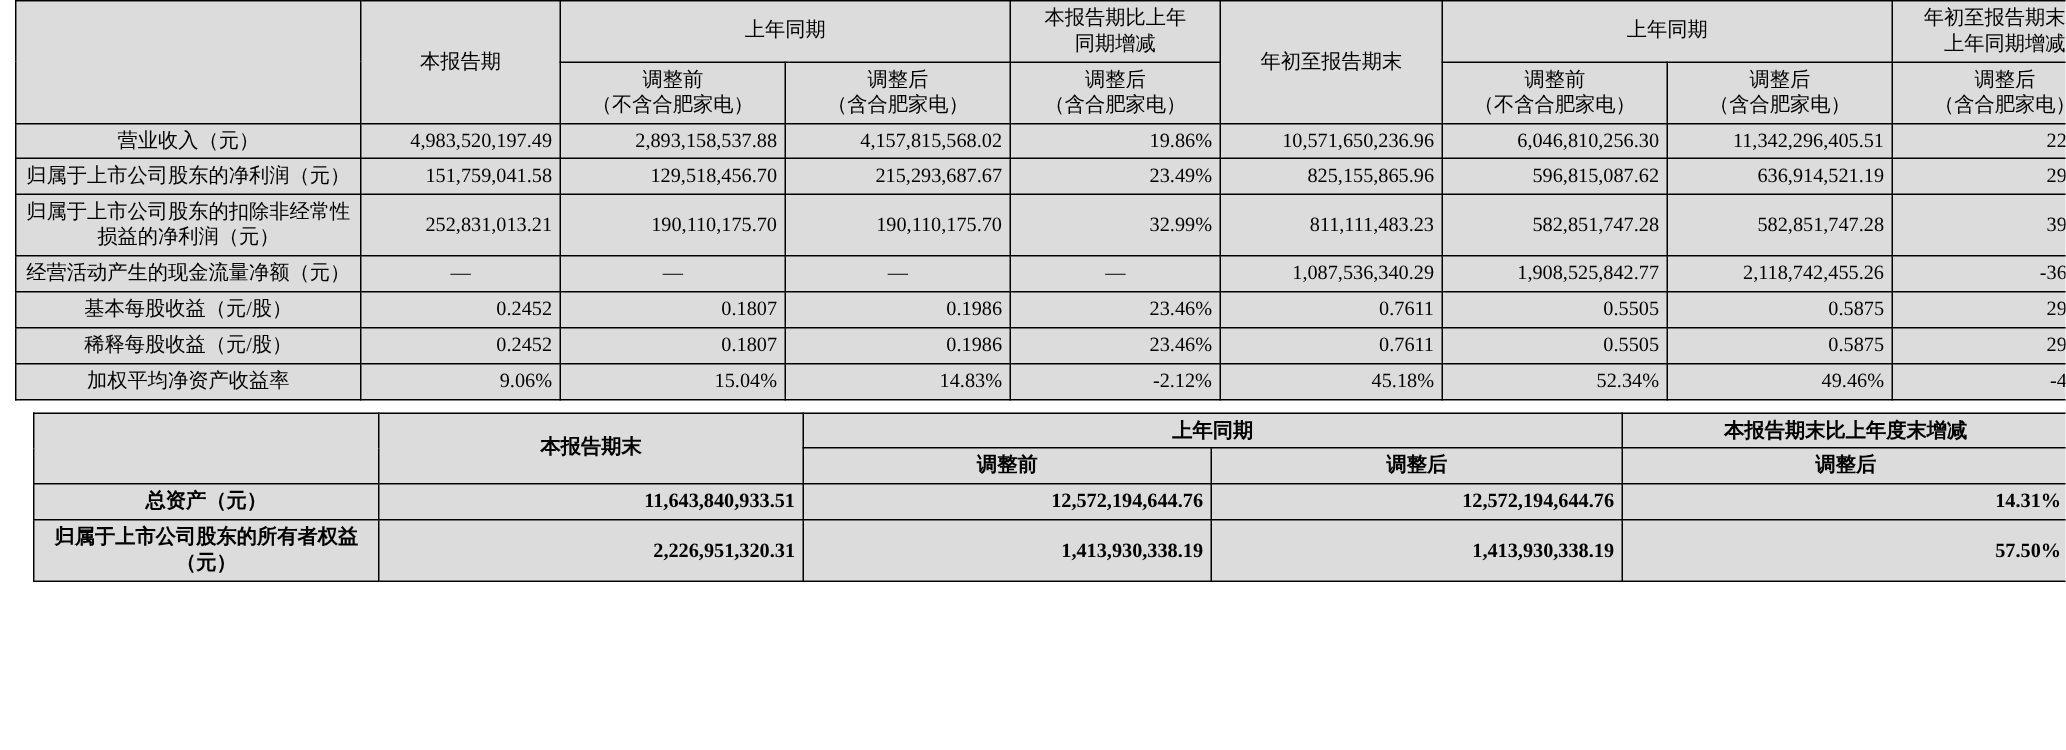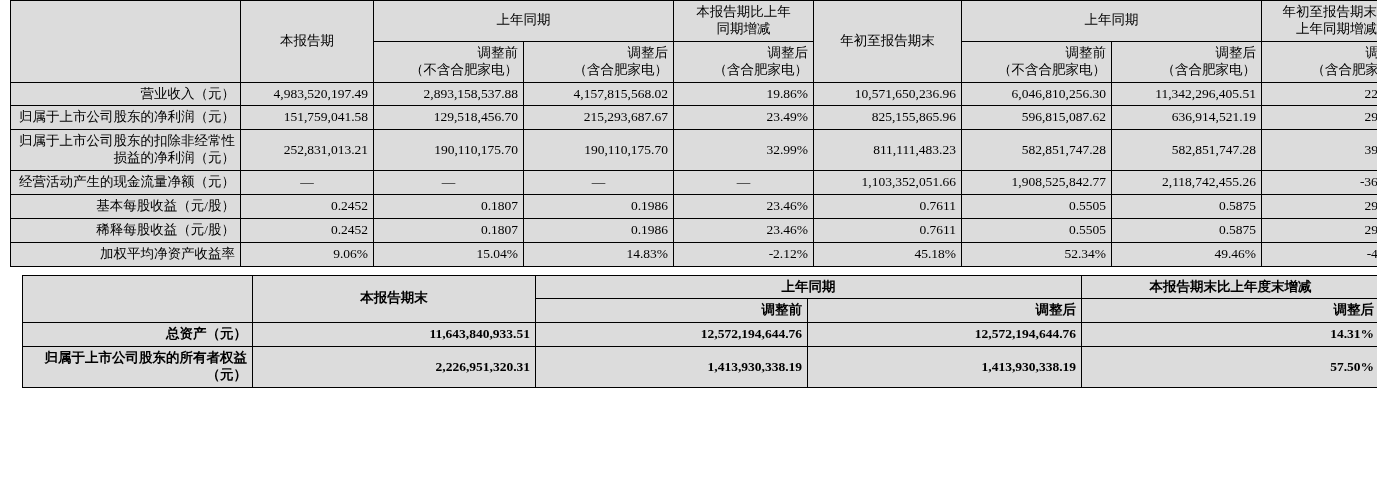--- a/index.html
+++ b/index.html
@@ -33,36 +33,36 @@
     padding: 3px 5px;
     vertical-align: middle;
     line-height: 1.25;
   }
   .hdr {
     background: #dcdcdc;
     text-align: center;
   }
   .rowlabel {
     background: #dcdcdc;
-    text-align: right;
+    text-align: center;
     padding-left: 6px;
   }
   .num {
     background: #dcdcdc;
     text-align: right;
     padding-right: 6px;
     font-family: "Liberation Serif", "DejaVu Serif", serif;
   }
   .blank {
     background: #dcdcdc;
     border: 1px solid #000000;
   }
   .ctr { text-align: center; }
   .two-line { line-height: 1.2; }
-  .sub-hdr { background: #dcdcdc; text-align: right; }
+  .sub-hdr { background: #dcdcdc; text-align: center; }
   table.fin2 {
     border-collapse: collapse;
     table-layout: fixed;
     width: 1357px;
     margin-left: 22px;
     margin-top: 8px;
     font-weight: bold;
   }
   table.fin2 td {
     border: 1px solid #000000;
@@ -143,21 +143,21 @@
         <td class="num">582,851,747.28</td>
         <td class="num">39.16%</td>
       </tr>
 
       <tr>
         <td class="rowlabel">经营活动产生的现金流量净额（元）</td>
         <td class="num ctr">—</td>
         <td class="num ctr">—</td>
         <td class="num ctr">—</td>
         <td class="num ctr">—</td>
-        <td class="num">1,103,352,051.66</td>
+        <td class="num">1,087,536,340.29</td>
         <td class="num">1,908,525,842.77</td>
         <td class="num">2,118,742,455.26</td>
         <td class="num">-36.08%</td>
       </tr>
 
       <tr>
         <td class="rowlabel">基本每股收益（元/股）</td>
         <td class="num">0.2452</td>
         <td class="num">0.1807</td>
         <td class="num">0.1986</td>

